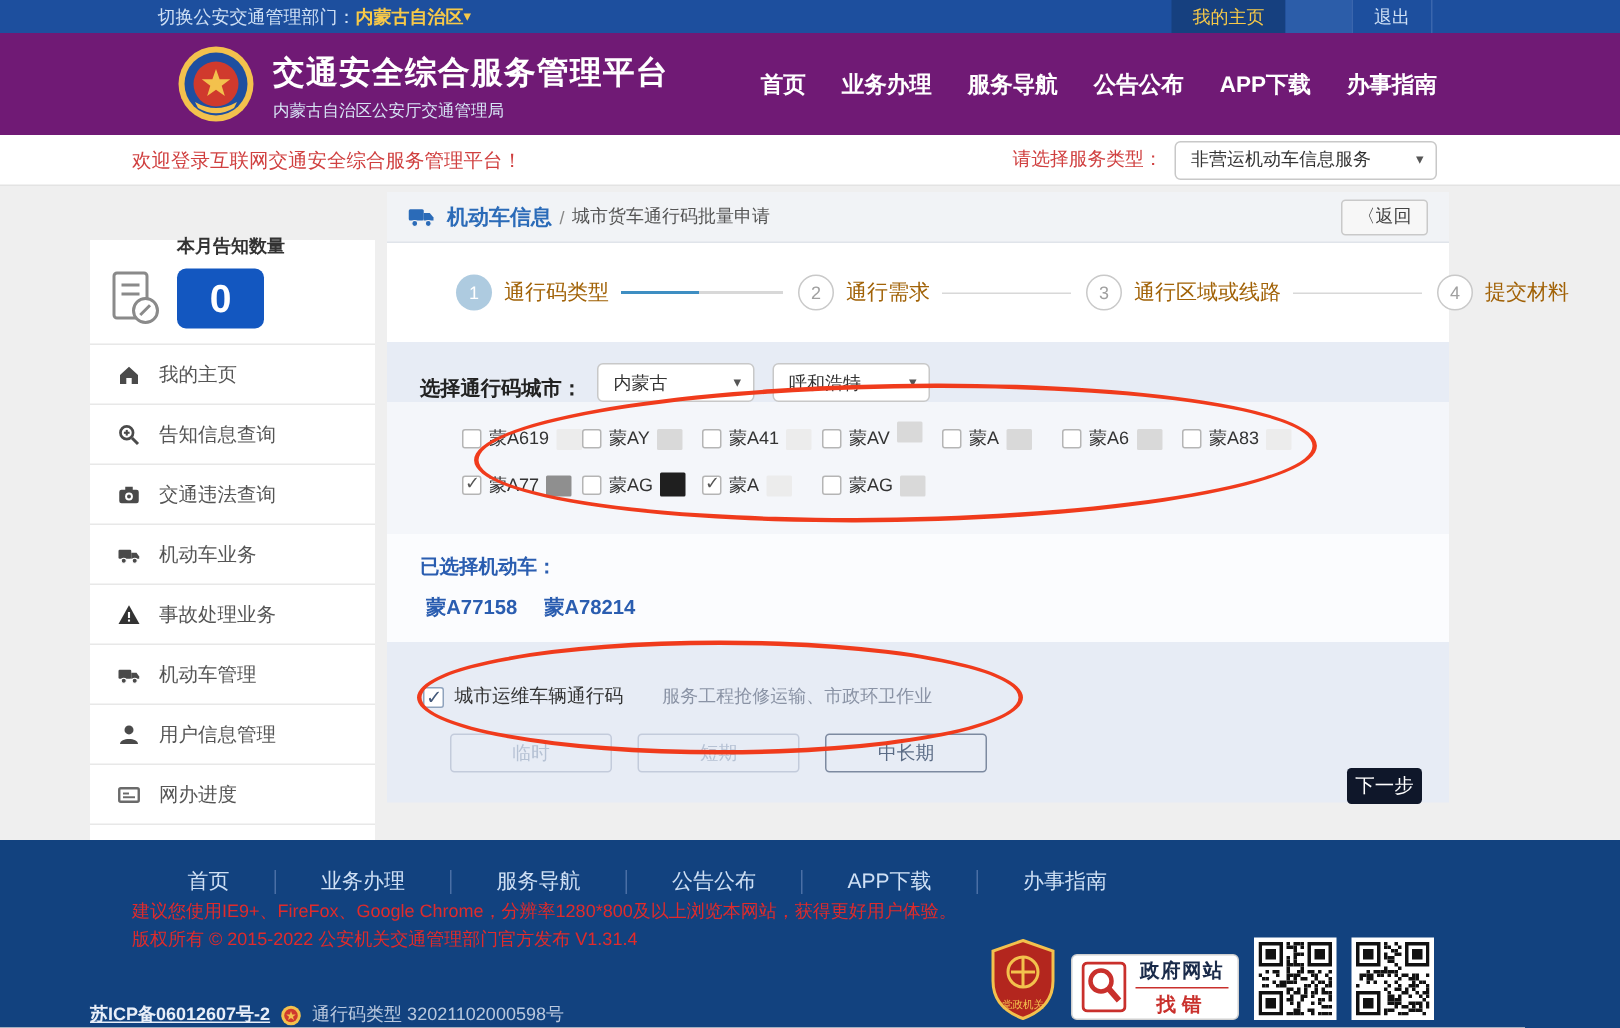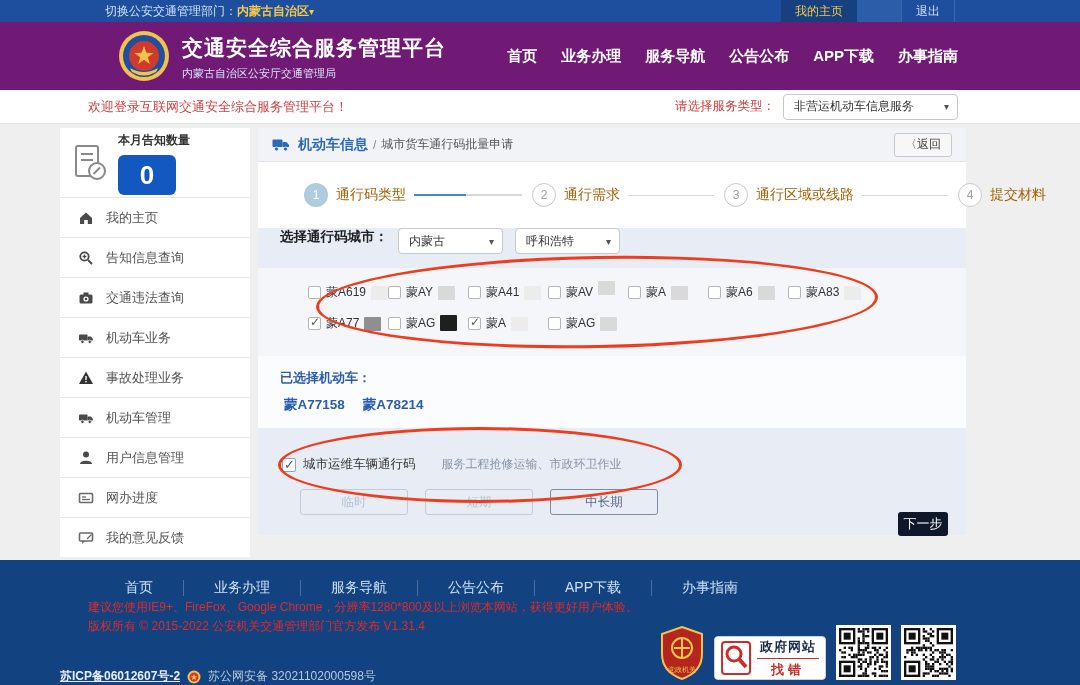--- a/index.html
+++ b/index.html
@@ -29,21 +29,21 @@
   .welcome { position:absolute; left:0; top:90px; width:1080px; height:34px; background:#fff; border-bottom:1px solid #e3e3e3; display:flex; align-items:center; }
   .welcome .wtext { margin-left:88px; color:#d04040; font-size:13px; }
   .welcome .svcgroup { margin-left:auto; margin-right:122px; display:flex; align-items:center; gap:8px; }
   .welcome .svclabel { color:#d04040; font-size:12.5px; }
   .selectbox { height:26px; background:#fff; border:1px solid #c8c8c8; border-radius:4px; display:flex; align-items:center; font-size:12px; color:#333; padding:0 8px 0 10px; }
   .selectbox .sb-caret { margin-left:auto; color:#555; font-size:10px; padding-left:8px; }
   .svcselect { width:175px; }
 
   
   .sidebar { position:absolute; left:60px; top:128px; width:190px; }
-  .noticecard { background:#fff; height:69px; display:flex; align-items:center; padding:10px 12px; gap:10px; }
+  .noticecard { background:#fff; height:69px; display:flex; align-items:flex-end; padding:10px 12px; gap:10px;margin-top:32px; }
   .noticecard .nc-right { display:flex; flex-direction:column; }
   .nc-label { font-size:12px; font-weight:bold; color:#333; margin-top:2px; }
   .nc-count { width:58px; height:40px; background:#1357c0; border-radius:6px; color:#fff; font-size:26px; font-weight:bold; display:flex; align-items:center; justify-content:center; margin-top:6px; }
   .menu { background:#fff; }
   .menuitem { height:40px; display:flex; align-items:center; gap:12px; padding-left:18px; border-top:1px solid #e8e8e8; font-size:13px; color:#555; cursor:pointer; background:#fff; }
   .micon { width:16px; height:16px; flex:0 0 16px; }
 
   
   .content { position:absolute; left:258px; top:128px; width:708px; }
   .crumbbar { height:34px; background:#f1f3f6; border-bottom:1px solid #e0e4ea; display:flex; align-items:center; padding:0 14px; }
@@ -54,21 +54,21 @@
 
   .stepsbar { height:66px; background:#fff; display:flex; align-items:center; padding-left:46px; }
   .stepcircle { width:24px; height:24px; border-radius:50%; display:flex; align-items:center; justify-content:center; font-size:12px; flex:0 0 24px; }
   .step-active { background:#aecbe0; color:#fff; }
   .step-idle { background:#fff; border:1px solid #c9c9c9; color:#a0a0a0; }
   .steplabel { font-size:14px; color:#a16207; margin:0 8px; white-space:nowrap; }
   .conn { height:2px; background:#d8d8d8; flex:0 0 auto; }
   .conn1 { width:108px; background:linear-gradient(to right,#3e8ec2 0 52px,#d8d8d8 52px); }
   .connN { width:86px; height:1px; }
 
-  .cityrow { height:40px; background:#e7ecf5; display:flex; align-items:flex-start; padding-left:22px; }
+  .cityrow { height:40px; background:#e7ecf5; display:flex; align-items:flex-end; padding-left:22px; }
   .citylabel { font-size:13.5px; font-weight:bold; color:#222; }
   .provselect { width:105px; margin-left:10px;gap:20px; }
   .cityselect { width:105px; margin-left:12px; }
 
   .plates { background:#f4f6fa; padding:16px 0 10px 50px; }
   .platerow { display:flex; margin-bottom:14px; }
   .plate { width:80px; display:flex; align-items:center; gap:5px; }
   .cb { width:13px; height:13px; background:#fff; border:1px solid #b5b5b5; border-radius:2px; position:relative; cursor:pointer; flex:0 0 13px; }
   .cb.checked::after { content:"✓"; position:absolute; left:1px; top:-3px; font-size:12px; color:#555; }
   .platelabel { font-size:12px; color:#333; white-space:nowrap; }
@@ -406,21 +406,21 @@
     </div>
     <div class="fred">建议您使用IE9+、FireFox、Google Chrome，分辨率1280*800及以上浏览本网站，获得更好用户体验。</div>
     <div class="fred">版权所有 © 2015-2022 公安机关交通管理部门官方发布 V1.31.4</div>
     <div class="ficp">
       <span class="icp">苏ICP备06012607号-2</span>
       <svg width="14" height="14" viewBox="0 0 14 14">
           <circle cx="7" cy="7" r="6.5" fill="#f3c14d"></circle>
           <circle cx="7" cy="7" r="4.5" fill="#d03a2d"></circle>
           <polygon points="7,4 7.8,6.3 10.2,6.3 8.3,7.8 9,10 7,8.7 5,10 5.7,7.8 3.8,6.3 6.2,6.3" fill="#f3c14d"></polygon>
         </svg>
-      <span class="police">苏公网安备 32021102000598号</span>
+      <span class="police">通行码类型 32021102000598号</span>
     </div>
     <svg class="badge-shield" viewBox="0 0 44 54">
       <path d="M22 1 L42 8 V28 C42 42 33 49 22 53 C11 49 2 42 2 28 V8 Z" fill="#b3261e" stroke="#f3c14d" stroke-width="2"></path>
       <circle cx="22" cy="22" r="10" fill="none" stroke="#f3c14d" stroke-width="2"></circle>
       <path d="M22 12 V32 M14 22 H30" stroke="#f3c14d" stroke-width="2"></path>
       <text x="22" y="46" text-anchor="middle" font-size="7" fill="#f3c14d">党政机关</text>
     </svg>
     <div class="badge-gov">
       <svg width="30" height="34" viewBox="0 0 30 34">
         <rect x="1" y="1" width="28" height="32" rx="3" fill="#fff" stroke="#c9302c" stroke-width="2"></rect>

